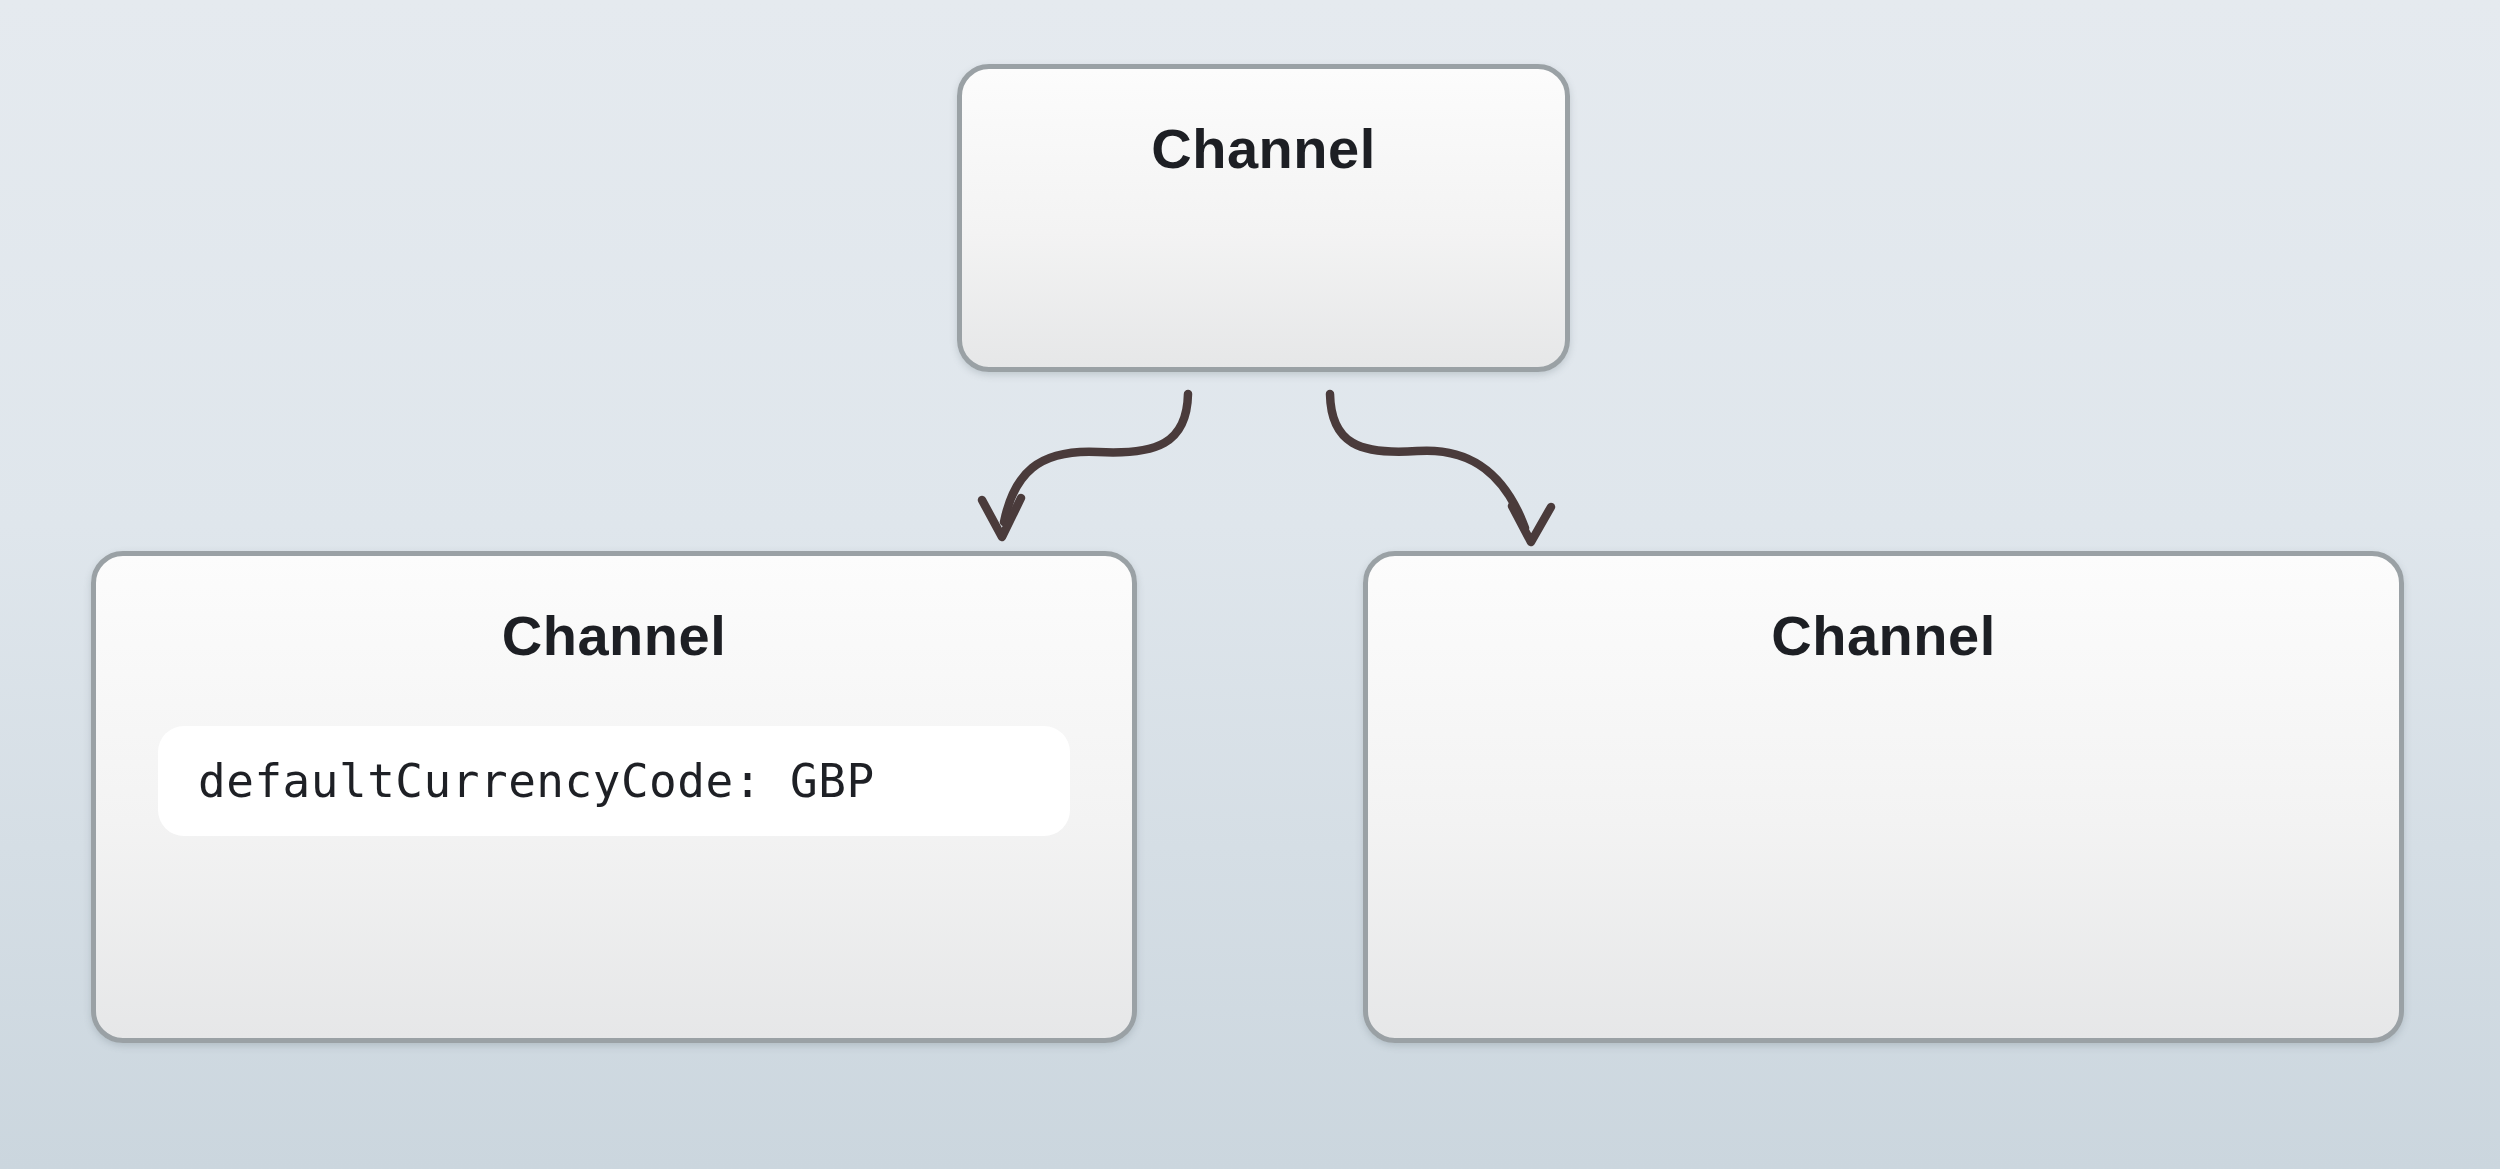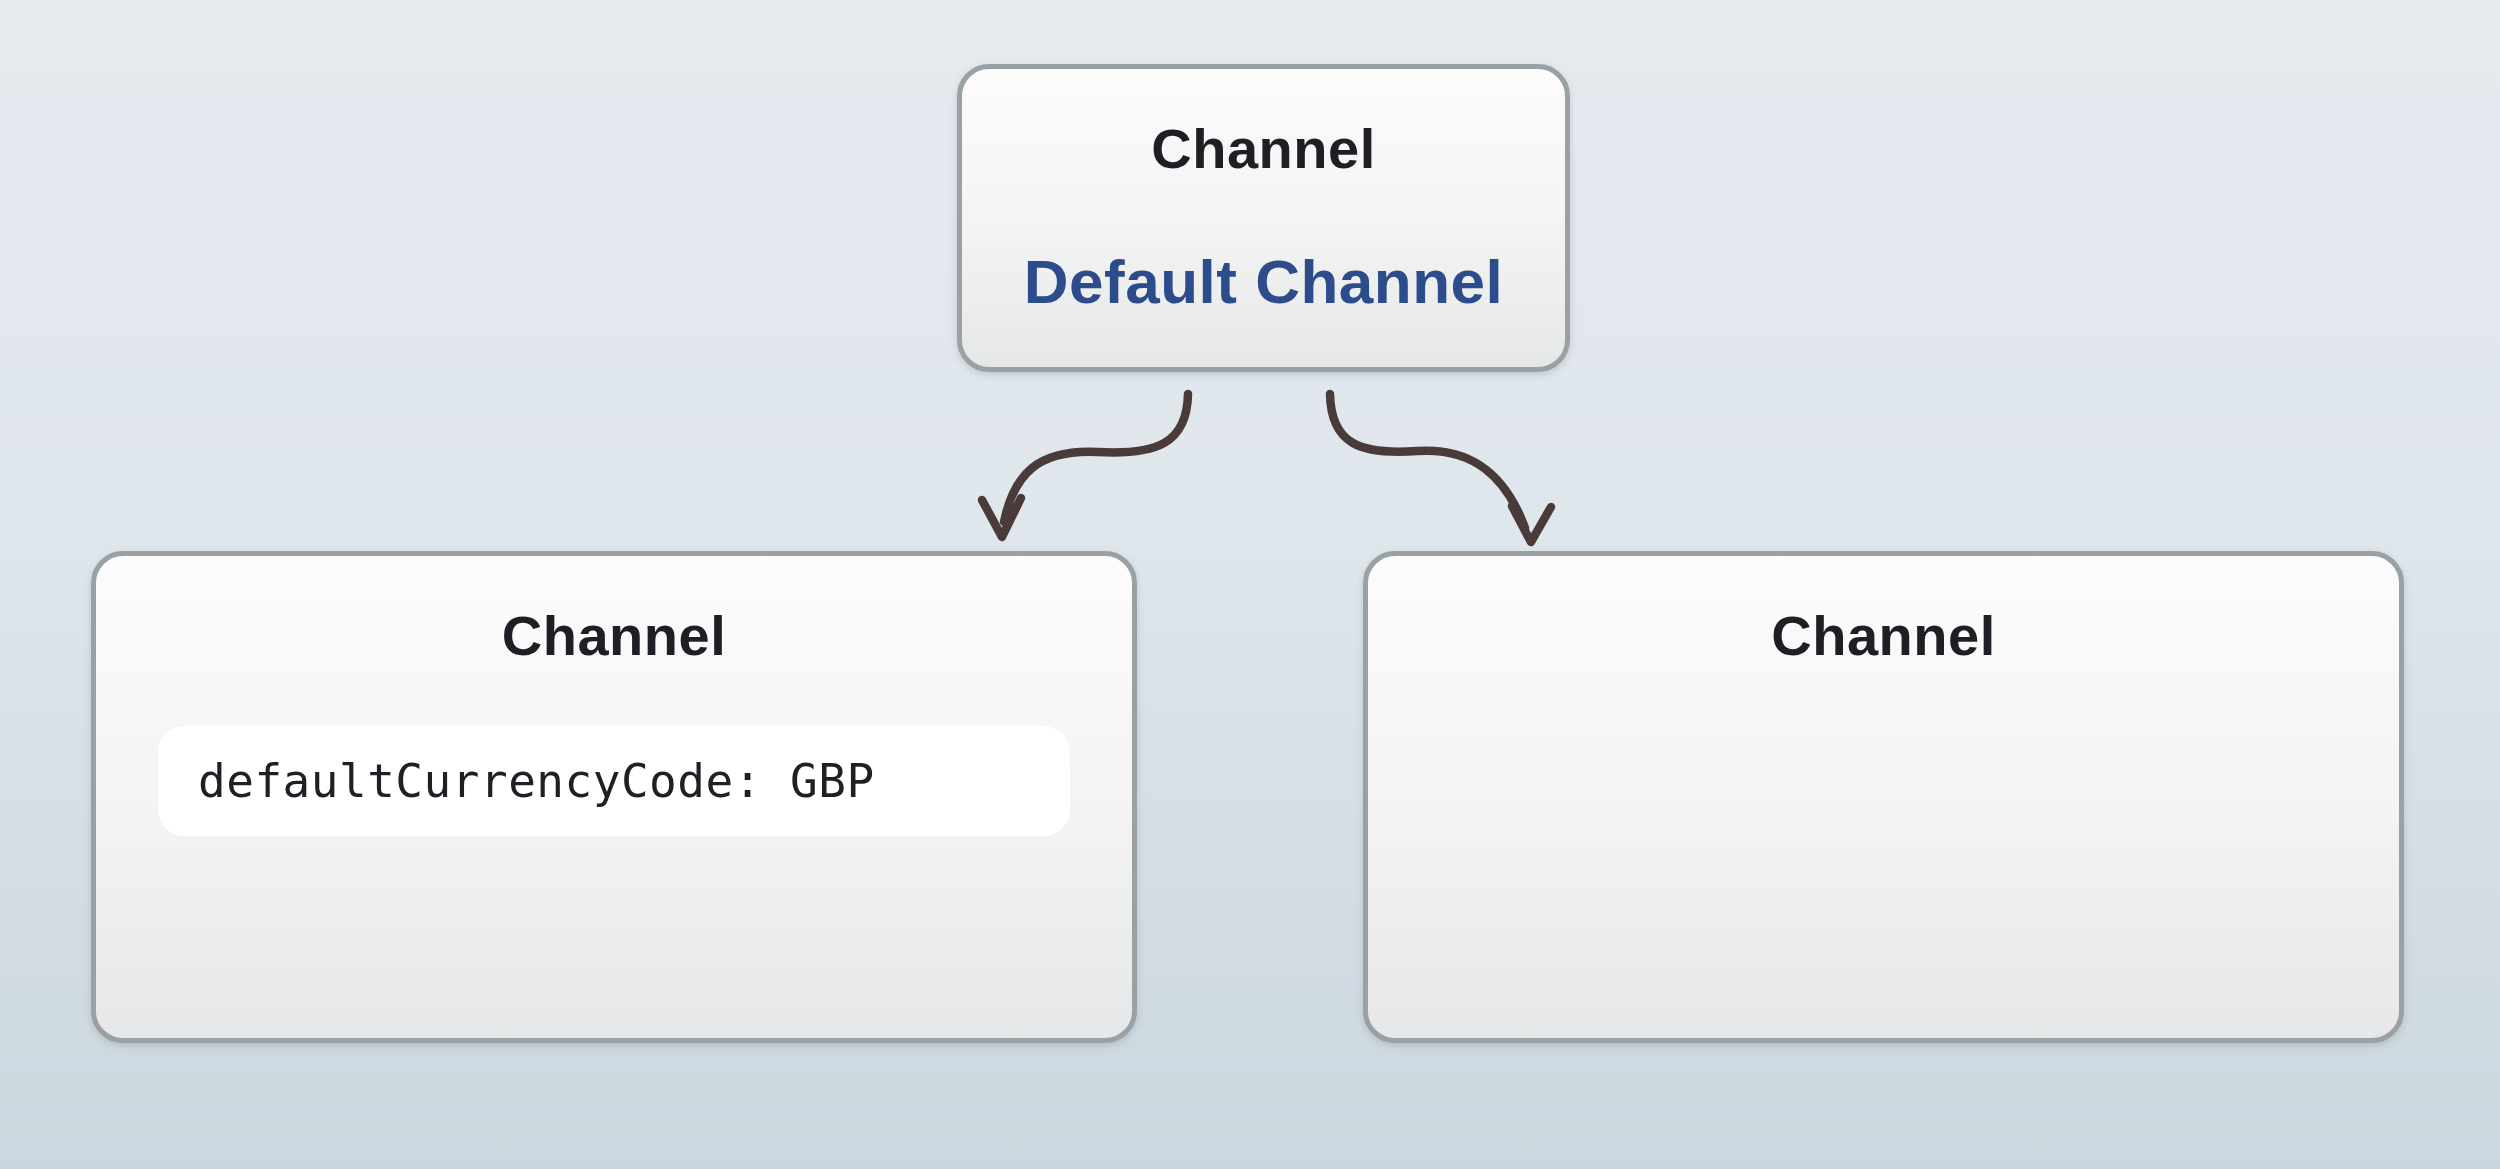--- a/index.html
+++ b/index.html
@@ -92,21 +92,20 @@
       <path d="M 982 500 L 1002 537 L 1021 498"></path>
     </g>
     <g>
       <path d="M 1330 394 C 1331 444 1360 455 1417 451 C 1473 447 1506 476 1525 528"></path>
       <path d="M 1512 506 L 1531 542 L 1551 507"></path>
     </g>
   </svg>
 
   <div class="node node-default">
     <div class="node-type">Channel</div>
-    <div class="node-name">Default Channel</div>
   </div>
 
   <div class="node node-uk">
     <div class="node-type">Channel</div>
     <div class="code-chip">
       <span class="code-text">defaultCurrencyCode: GBP</span>
     </div>
   </div>
 
   <div class="node node-germany">

